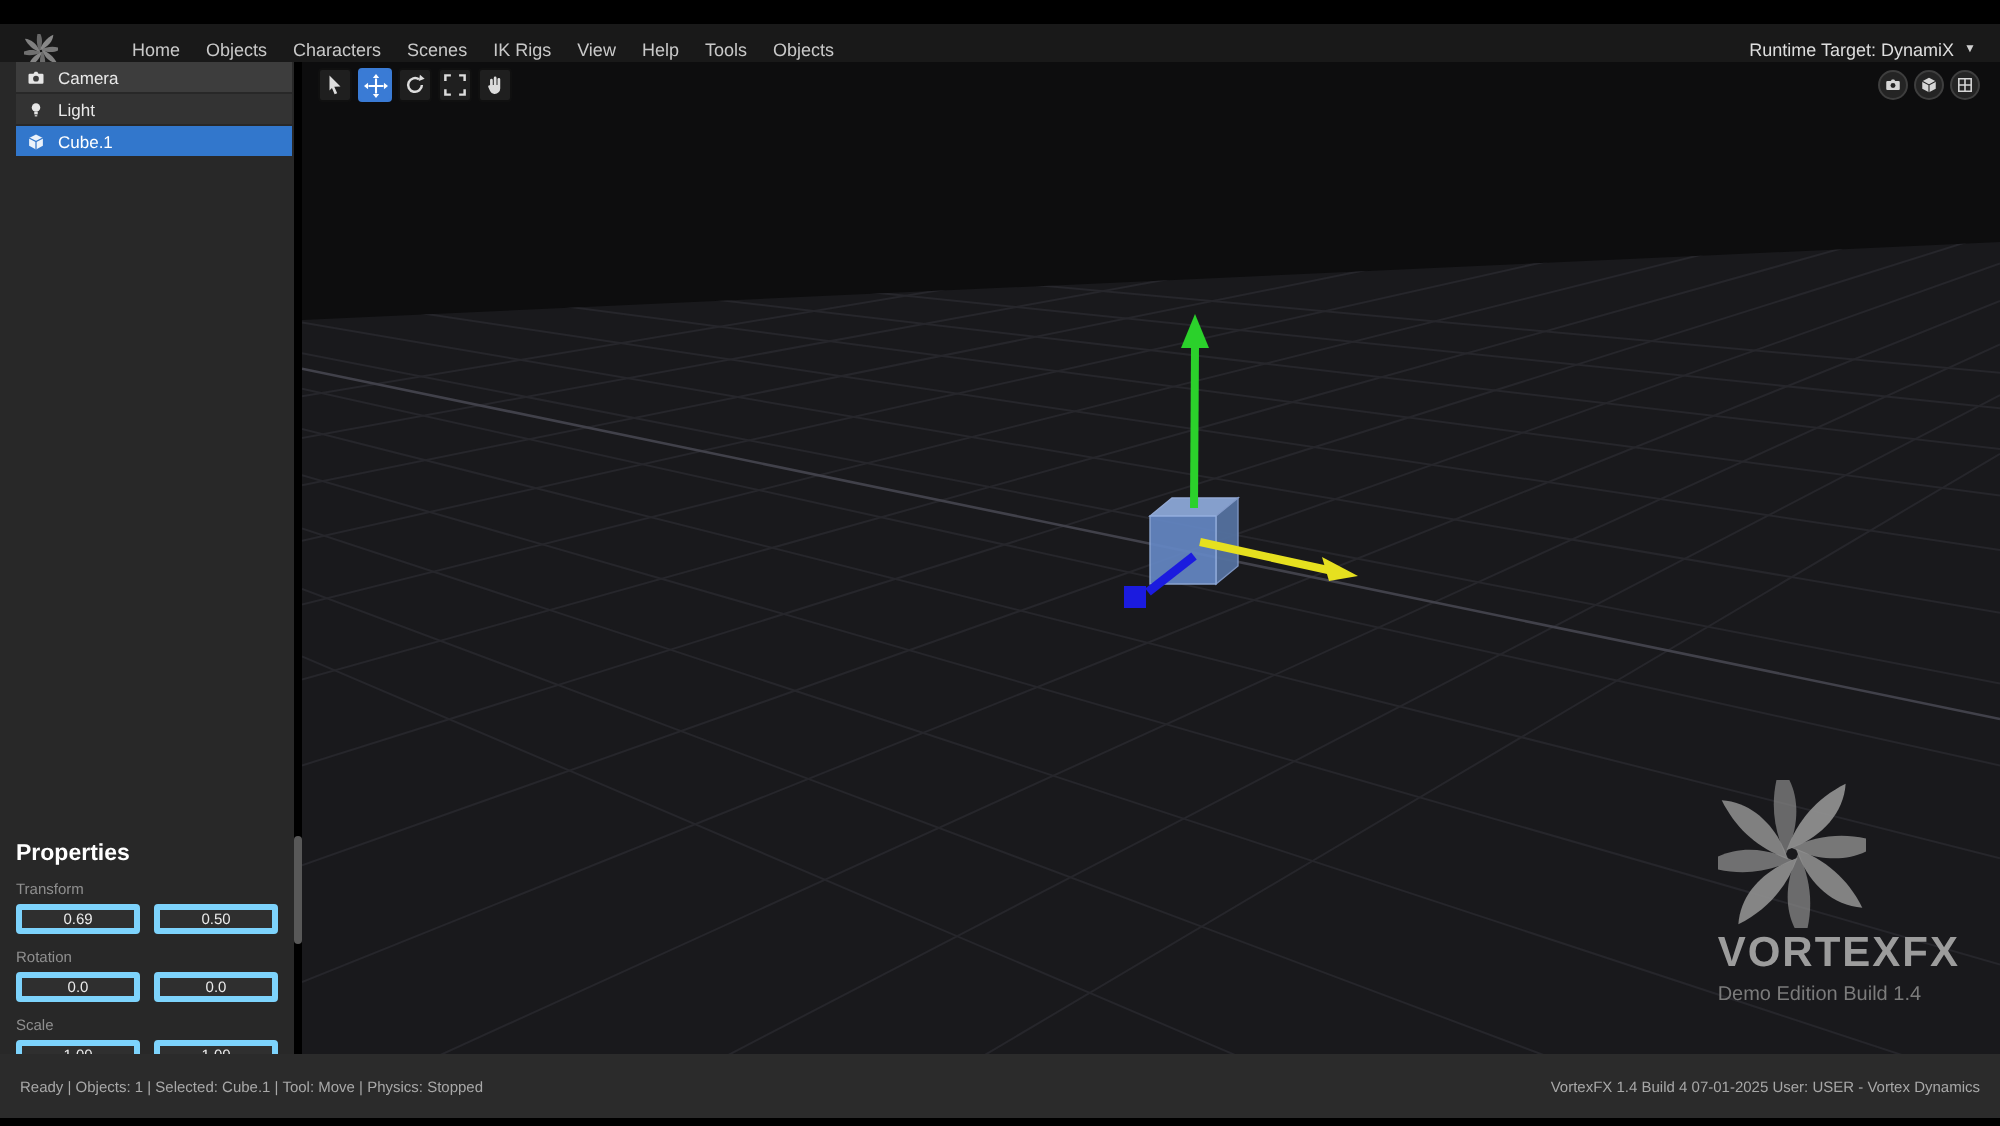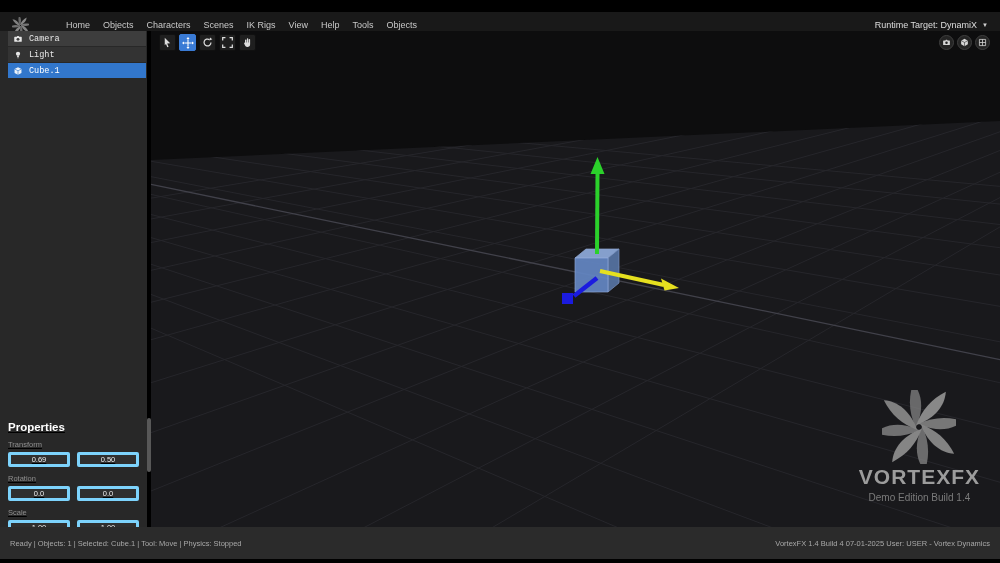--- a/index.html
+++ b/index.html
@@ -23,25 +23,25 @@
   .main { position:absolute; left:0; top:31px; width:1000px; height:496px; background:#000; }
   .left-panel { position:absolute; left:0; top:0; width:147px; height:496px; background:#282828; }
   .outliner-title { font-size:9.5px; font-weight:bold; color:#fff; padding:7px 8px 6px 8px; }
   .outliner-list { padding-left:8px; padding-right:1px; }
   .outliner-item {
     display:flex; align-items:center; gap:6px; height:15px; margin-bottom:1px;
     padding:0 5px; background:#3d3d3d;
   }
   .outliner-item.alt { background:#333333; }
   .outliner-item.selected { background:#3277cc; }
-  .outliner-item .label { font-size:8.5px; color:#e8e8e8;font-family:Liberation Mono, monospace; }
+  .outliner-item .label { font-size:8.5px; color:#e8e8e8; }
   .outliner-item.selected .label { color:#fff; }
   .row-icon { width:10px; height:10px; flex:0 0 auto; display:block; }
   
-  .props { position:absolute; left:0; top:384px; width:147px; padding:6px 8px 0 8px;text-decoration:underline; }
+  .props { position:absolute; left:0; top:384px; width:147px; padding:6px 8px 0 8px; }
   .props-title { font-size:11.5px; font-weight:bold; color:#fff; }
   .prop-label { font-size:7.5px; color:#8f8f8f; margin-top:7px; margin-bottom:3px; }
   .prop-row { display:flex; gap:7px; }
   .prop-input {
     flex:1 1 0; min-width:0; height:15px; background:#2f2f2f;
     border:3px solid #7dd3fc; border-radius:2px; color:#ececec;
     font-size:7.5px; text-align:center; font-family:"Liberation Sans", sans-serif;
     outline:none;
   }
   .props-scrollbar {
@@ -60,21 +60,21 @@
     border-radius:2px; display:flex; align-items:center; justify-content:center;
   }
   .tool-btn.active { background:#3a7bd5; border-color:#3a7bd5; }
   .vp-controls { position:absolute; right:10px; top:4px; display:flex; gap:3px; }
   .ctrl-btn {
     width:15px; height:15px; border-radius:50%; background:#242424;
     border:1px solid #3e3e3e; display:flex; align-items:center; justify-content:center;
   }
   .watermark {
     position:absolute; right:20px; bottom:24px; display:flex;
-    flex-direction:column; align-items:center; pointer-events:none;
+    flex-direction:column; align-items:flex-start; pointer-events:none;
   }
   .wm-swirl { width:74px; height:74px; }
   .wm-title { font-size:21px; font-weight:bold; color:#9c9c9c; letter-spacing:1px; margin-top:1px; }
   .wm-sub { font-size:10px; color:#7b7b7b; margin-top:3px; }
   
   .statusbar {
     position:absolute; left:0; top:527px; width:1000px; height:32px;
     background:#2b2b2b; display:flex; justify-content:space-between;
     align-items:center; padding:0 10px; font-size:7.5px; color:#a8a8a8;
   }

